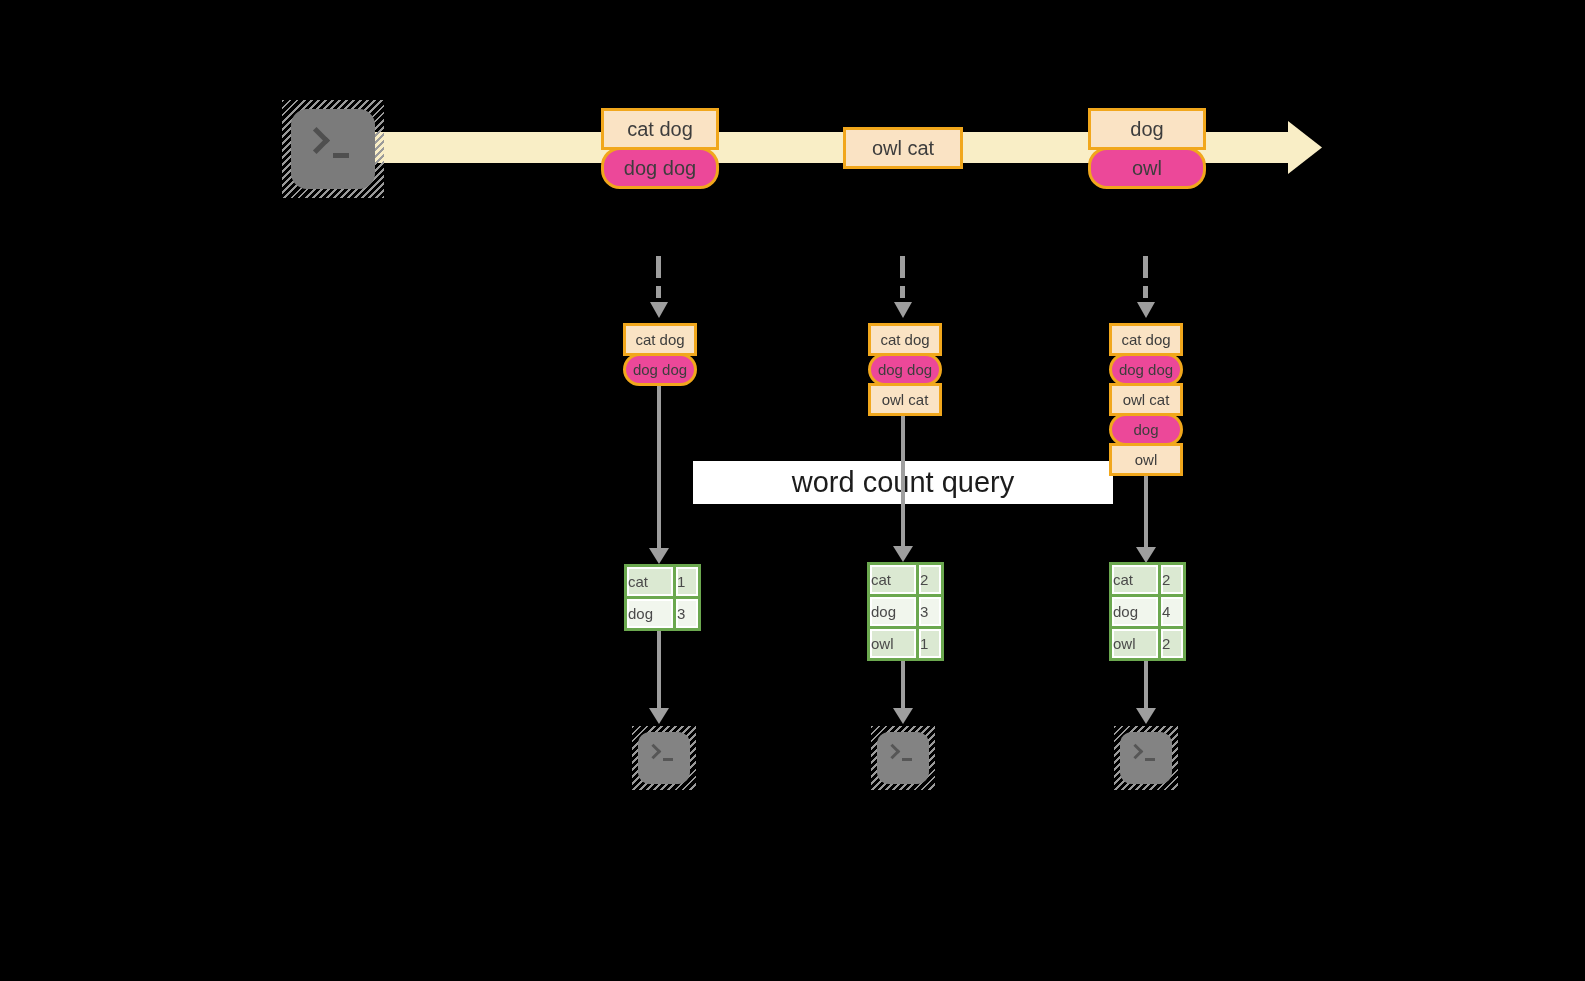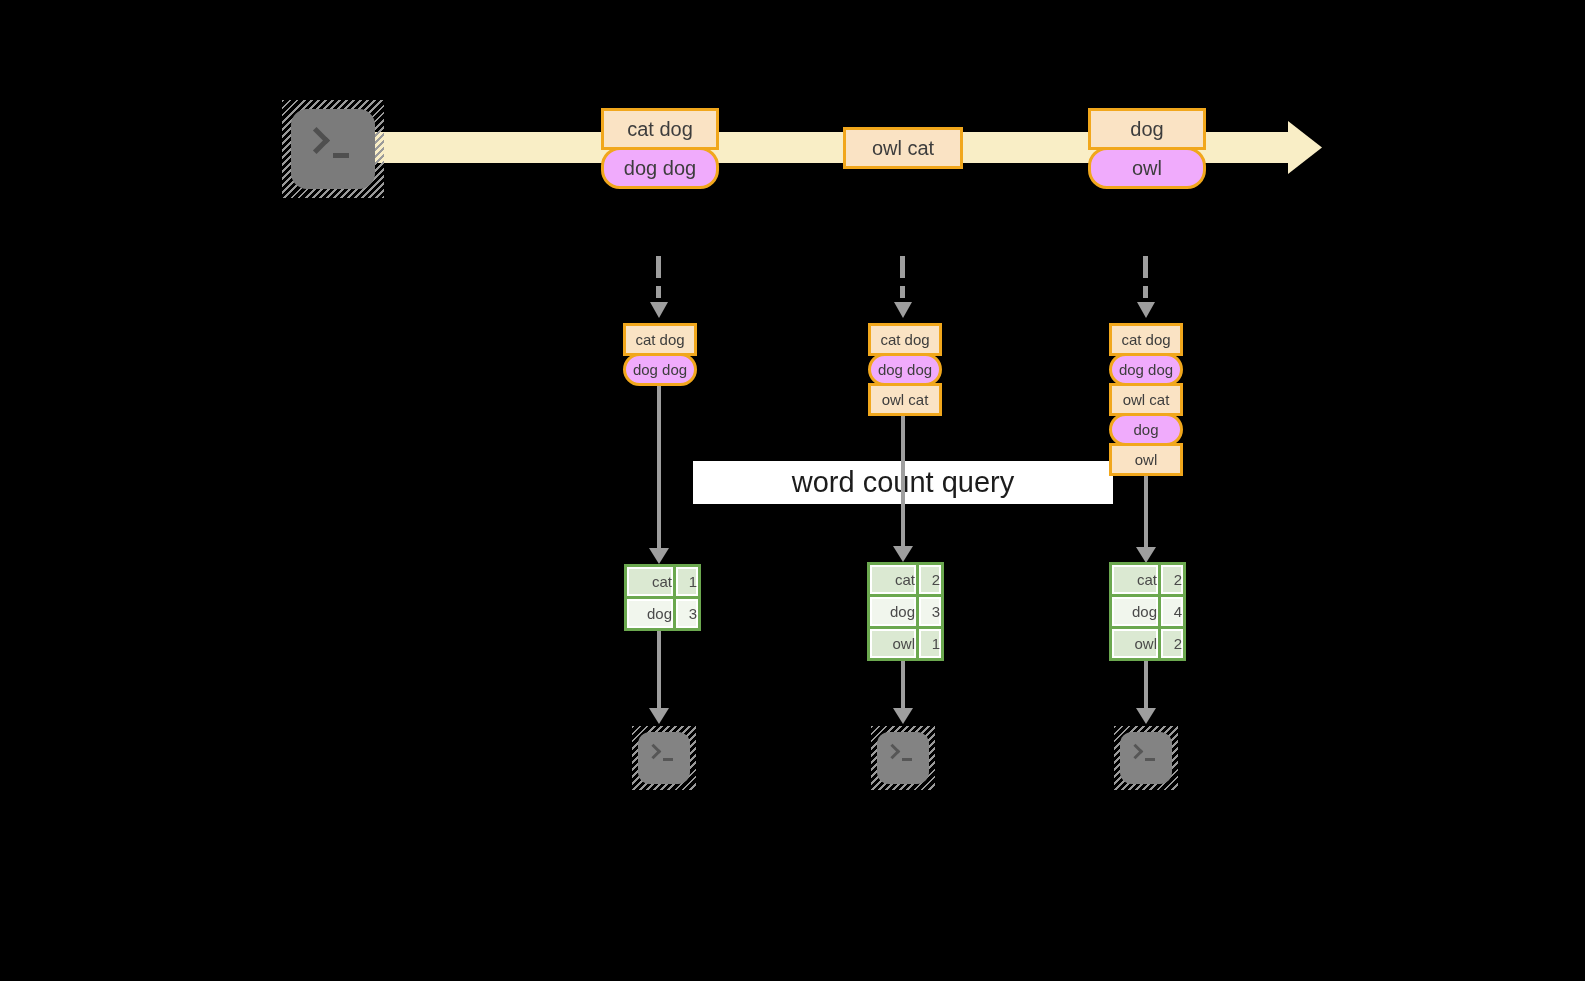--- a/index.html
+++ b/index.html
@@ -11,21 +11,21 @@
   .band-head{position:absolute;left:1288px;top:121px;width:34px;height:53px;background:#f9eec6;
              clip-path:polygon(0 0,100% 50%,0 100%);z-index:1;}
 
   
   .batch{position:absolute;display:flex;flex-direction:column;z-index:2;}
   .brow{width:118px;height:42px;margin-top:-3px;border:3px solid #f1a71c;box-sizing:border-box;
         display:flex;align-items:center;justify-content:center;font-size:20px;color:#3d3d3d;}
   .brow:first-child{margin-top:0;}
   .brow.wide{width:120px;}
   .fill-dark{background:#fae3c4;}
-  .fill-light{background:#f0abfc;border-radius:19px;}
+  .fill-light{background:#ec4899;border-radius:19px;}
 
   .stack{position:absolute;display:flex;flex-direction:column;z-index:7;}
   .srow{width:74px;height:33px;margin-top:-3px;border:3px solid #f1a71c;box-sizing:border-box;
         display:flex;align-items:center;justify-content:center;font-size:15px;color:#3d3d3d;}
   .srow:first-child{margin-top:0;}
 
   
   .dash{position:absolute;width:5px;background:#9e9e9e;z-index:3;}
   .dhead{position:absolute;width:18px;height:16px;background:#9e9e9e;
          clip-path:polygon(0 0,100% 0,50% 100%);z-index:3;}
@@ -33,21 +33,21 @@
   .vhead{position:absolute;width:20px;height:16px;background:#9e9e9e;
          clip-path:polygon(0 0,100% 0,50% 100%);z-index:6;}
 
   
   .qlabel{position:absolute;left:693px;top:461px;width:420px;height:43px;background:#ffffff;z-index:5;
           display:flex;align-items:center;justify-content:center;font-size:29px;color:#1c1c1c;}
 
   
   .gtable{position:absolute;border-collapse:collapse;z-index:7;}
   .gtable td{border:3px solid #6ba84f;box-shadow:inset 0 0 0 2px #ffffff;height:27px;
-             font-size:15px;color:#4a4a4a;text-align:right;vertical-align:middle;}
+             font-size:15px;color:#4a4a4a;text-align:left;vertical-align:middle;}
   .gtable td.word{width:44px;}
   .gtable td.num{width:20px;}
   .gtable tr.odd td{background:#dbe9d2;}
   .gtable tr.even td{background:#f1f6ed;}
 
   
   .term{position:absolute;z-index:8;
         background:repeating-linear-gradient(135deg,#9a9a9a 0,#9a9a9a 2px,transparent 2px,transparent 5px);}
   .term-body{position:absolute;background:#7b7b7b;}
   .term.big{left:282px;top:100px;width:102px;height:98px;}

